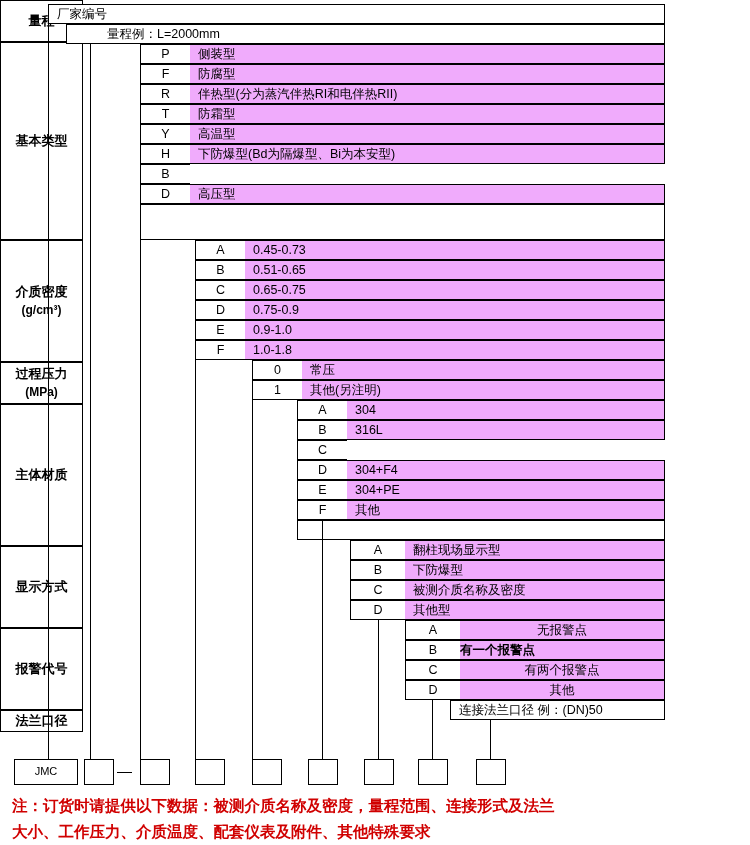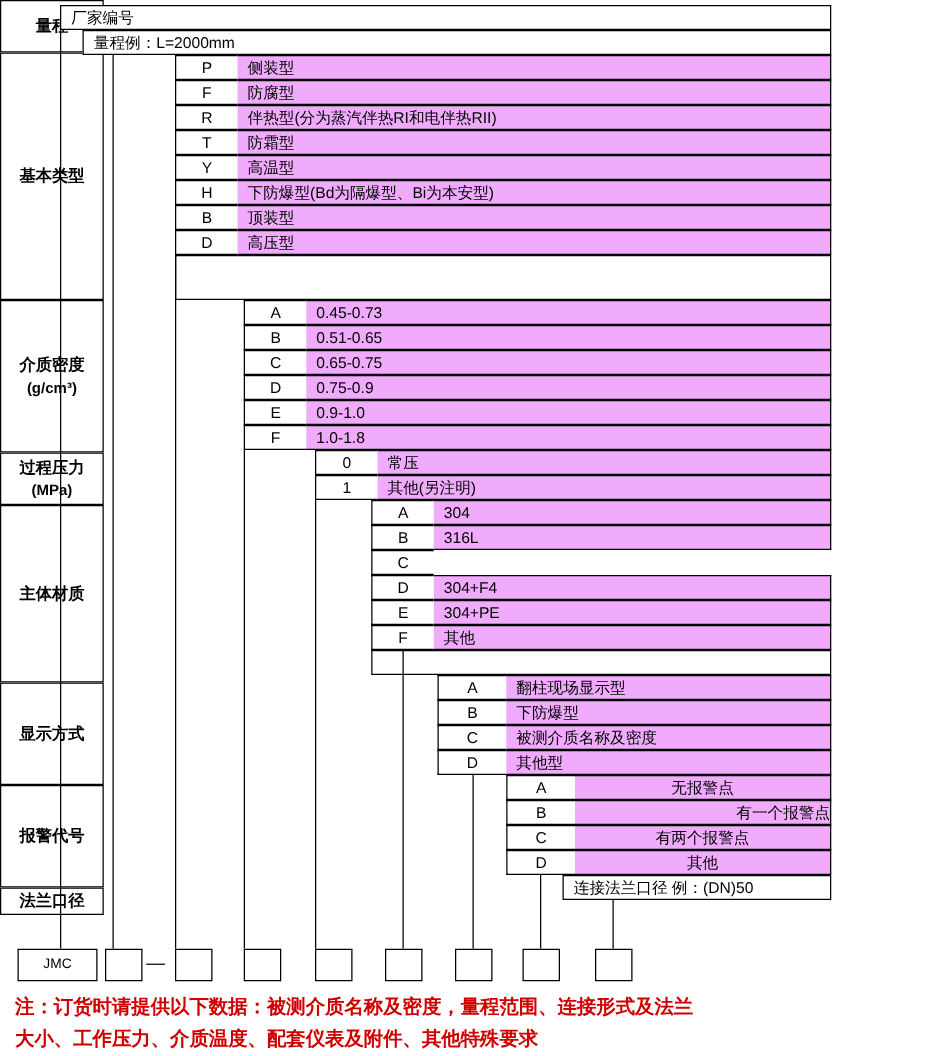--- a/index.html
+++ b/index.html
@@ -94,21 +94,21 @@
 </style>
 </head>
 <body>
 
 <div id="sheet">
 
   <div class="cell plain" style="left:48px; top:4px; width:617px;">
     <span style="padding-left:8px;">厂家编号</span>
   </div>
   <div class="cell plain" style="left:66px; top:24px; width:599px;">
-    <span style="padding-left:8px;">量程例：L=2000mm</span>
+    <span style="padding-left:8px;margin-left:32px;">量程例：L=2000mm</span>
   </div>
 
   <div class="cat" style="left:665px; top:4px; width:81px; height:40px;">
     <span>量程</span>
   </div>
 
   <div class="cell code" style="left:140px; top:44px; width:50px;">P</div>
   <div class="cell desc" style="left:190px; top:44px; width:475px;">侧装型</div>
 
   <div class="cell code" style="left:140px; top:64px; width:50px;">F</div>
@@ -120,21 +120,20 @@
   <div class="cell code" style="left:140px; top:104px; width:50px;">T</div>
   <div class="cell desc" style="left:190px; top:104px; width:475px;">防霜型</div>
 
   <div class="cell code" style="left:140px; top:124px; width:50px;">Y</div>
   <div class="cell desc" style="left:190px; top:124px; width:475px;">高温型</div>
 
   <div class="cell code" style="left:140px; top:144px; width:50px;">H</div>
   <div class="cell desc" style="left:190px; top:144px; width:475px;">下防爆型(Bd为隔爆型、Bi为本安型)</div>
 
   <div class="cell code" style="left:140px; top:164px; width:50px;">B</div>
-  <div class="cell desc" style="left:190px; top:164px; width:475px;">顶装型</div>
 
   <div class="cell code" style="left:140px; top:184px; width:50px;">D</div>
   <div class="cell desc" style="left:190px; top:184px; width:475px;">高压型</div>
 
   <div class="cell plain" style="left:140px; top:204px; width:525px; height:36px;"></div>
 
   <div class="cat" style="left:665px; top:44px; width:81px; height:196px;">
     <span>基本类型</span>
   </div>
 
@@ -208,21 +207,21 @@
   <div class="cell desc" style="left:405px; top:600px; width:260px;">其他型</div>
 
   <div class="cat" style="left:665px; top:540px; width:81px; height:80px;">
     <span>显示方式</span>
   </div>
 
   <div class="cell code" style="left:405px; top:620px; width:55px;">A</div>
   <div class="cell desc" style="left:460px; top:620px; width:205px; text-align:center; padding-left:0;">无报警点</div>
 
   <div class="cell code" style="left:405px; top:640px; width:55px;">B</div>
-  <div class="cell desc" style="left:460px; top:640px; width:205px; text-align:right; padding-left:0;">有一个报警点</div>
+  <div class="cell desc" style="left:460px; top:640px; width:205px; text-align:left; padding-left:0;font-weight:bold;">有一个报警点</div>
 
   <div class="cell code" style="left:405px; top:660px; width:55px;">C</div>
   <div class="cell desc" style="left:460px; top:660px; width:205px; text-align:center; padding-left:0;">有两个报警点</div>
 
   <div class="cell code" style="left:405px; top:680px; width:55px;">D</div>
   <div class="cell desc" style="left:460px; top:680px; width:205px; text-align:center; padding-left:0;">其他</div>
 
   <div class="cat" style="left:665px; top:620px; width:81px; height:80px;">
     <span>报警代号</span>
   </div>

